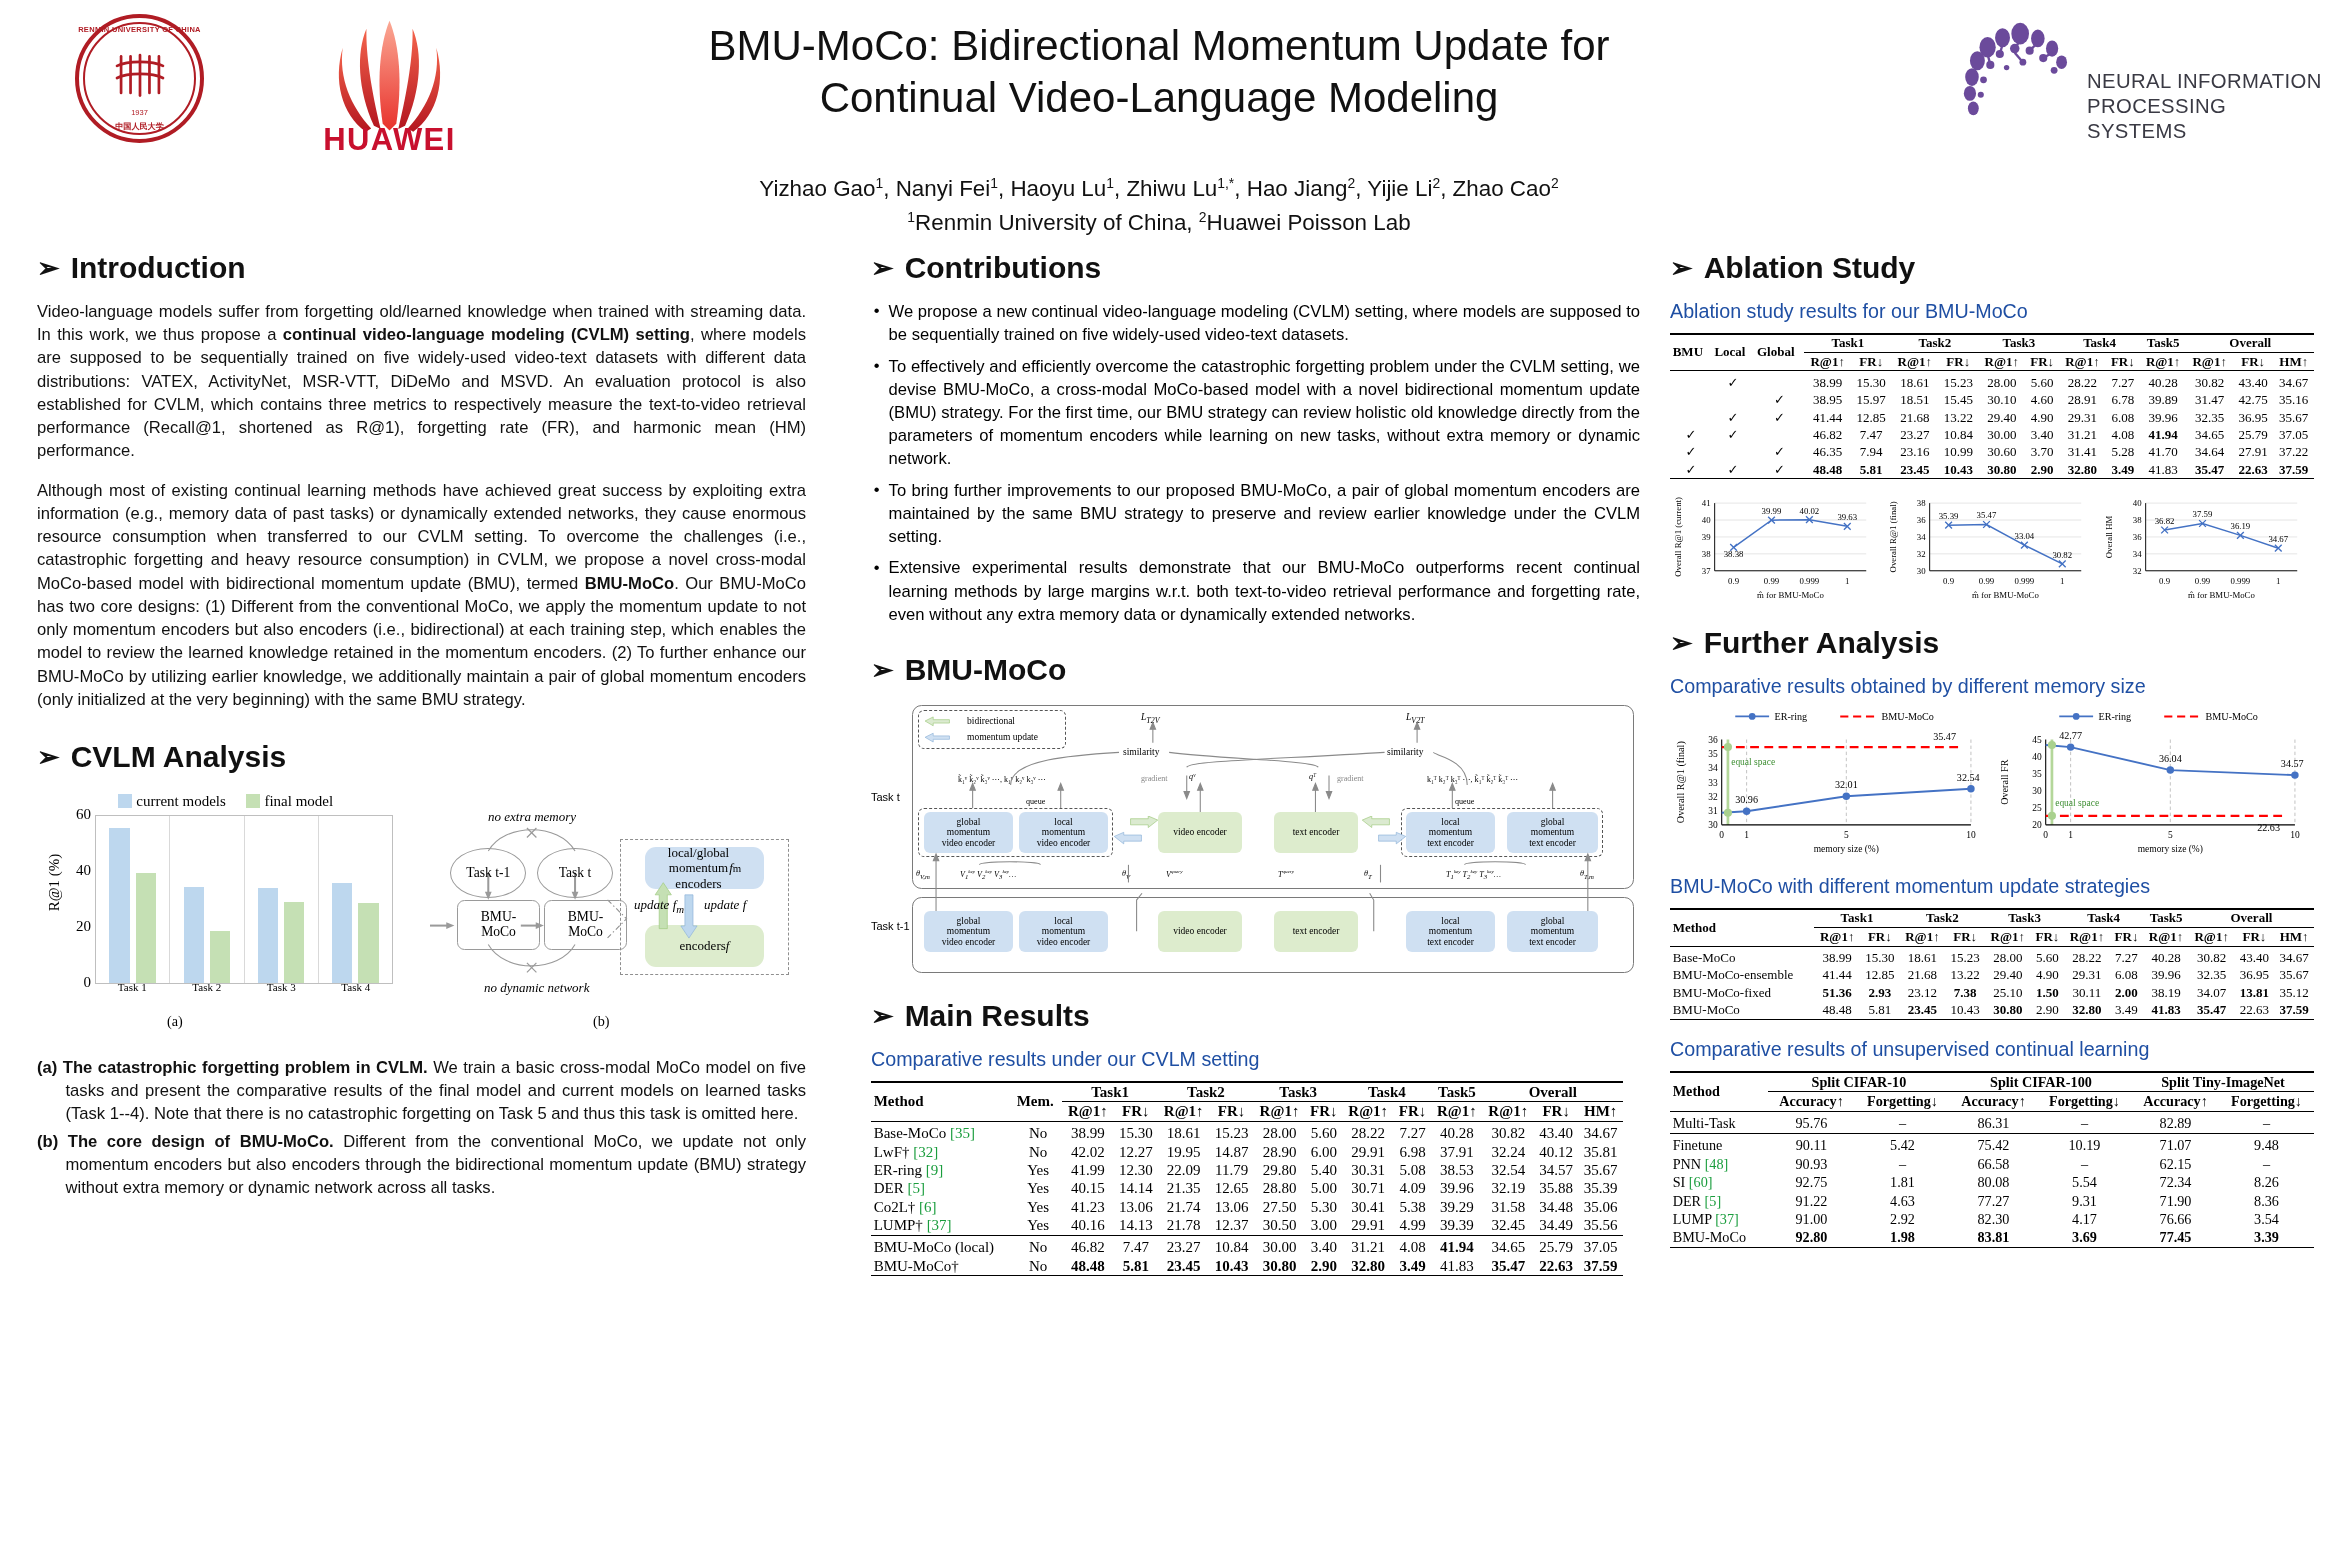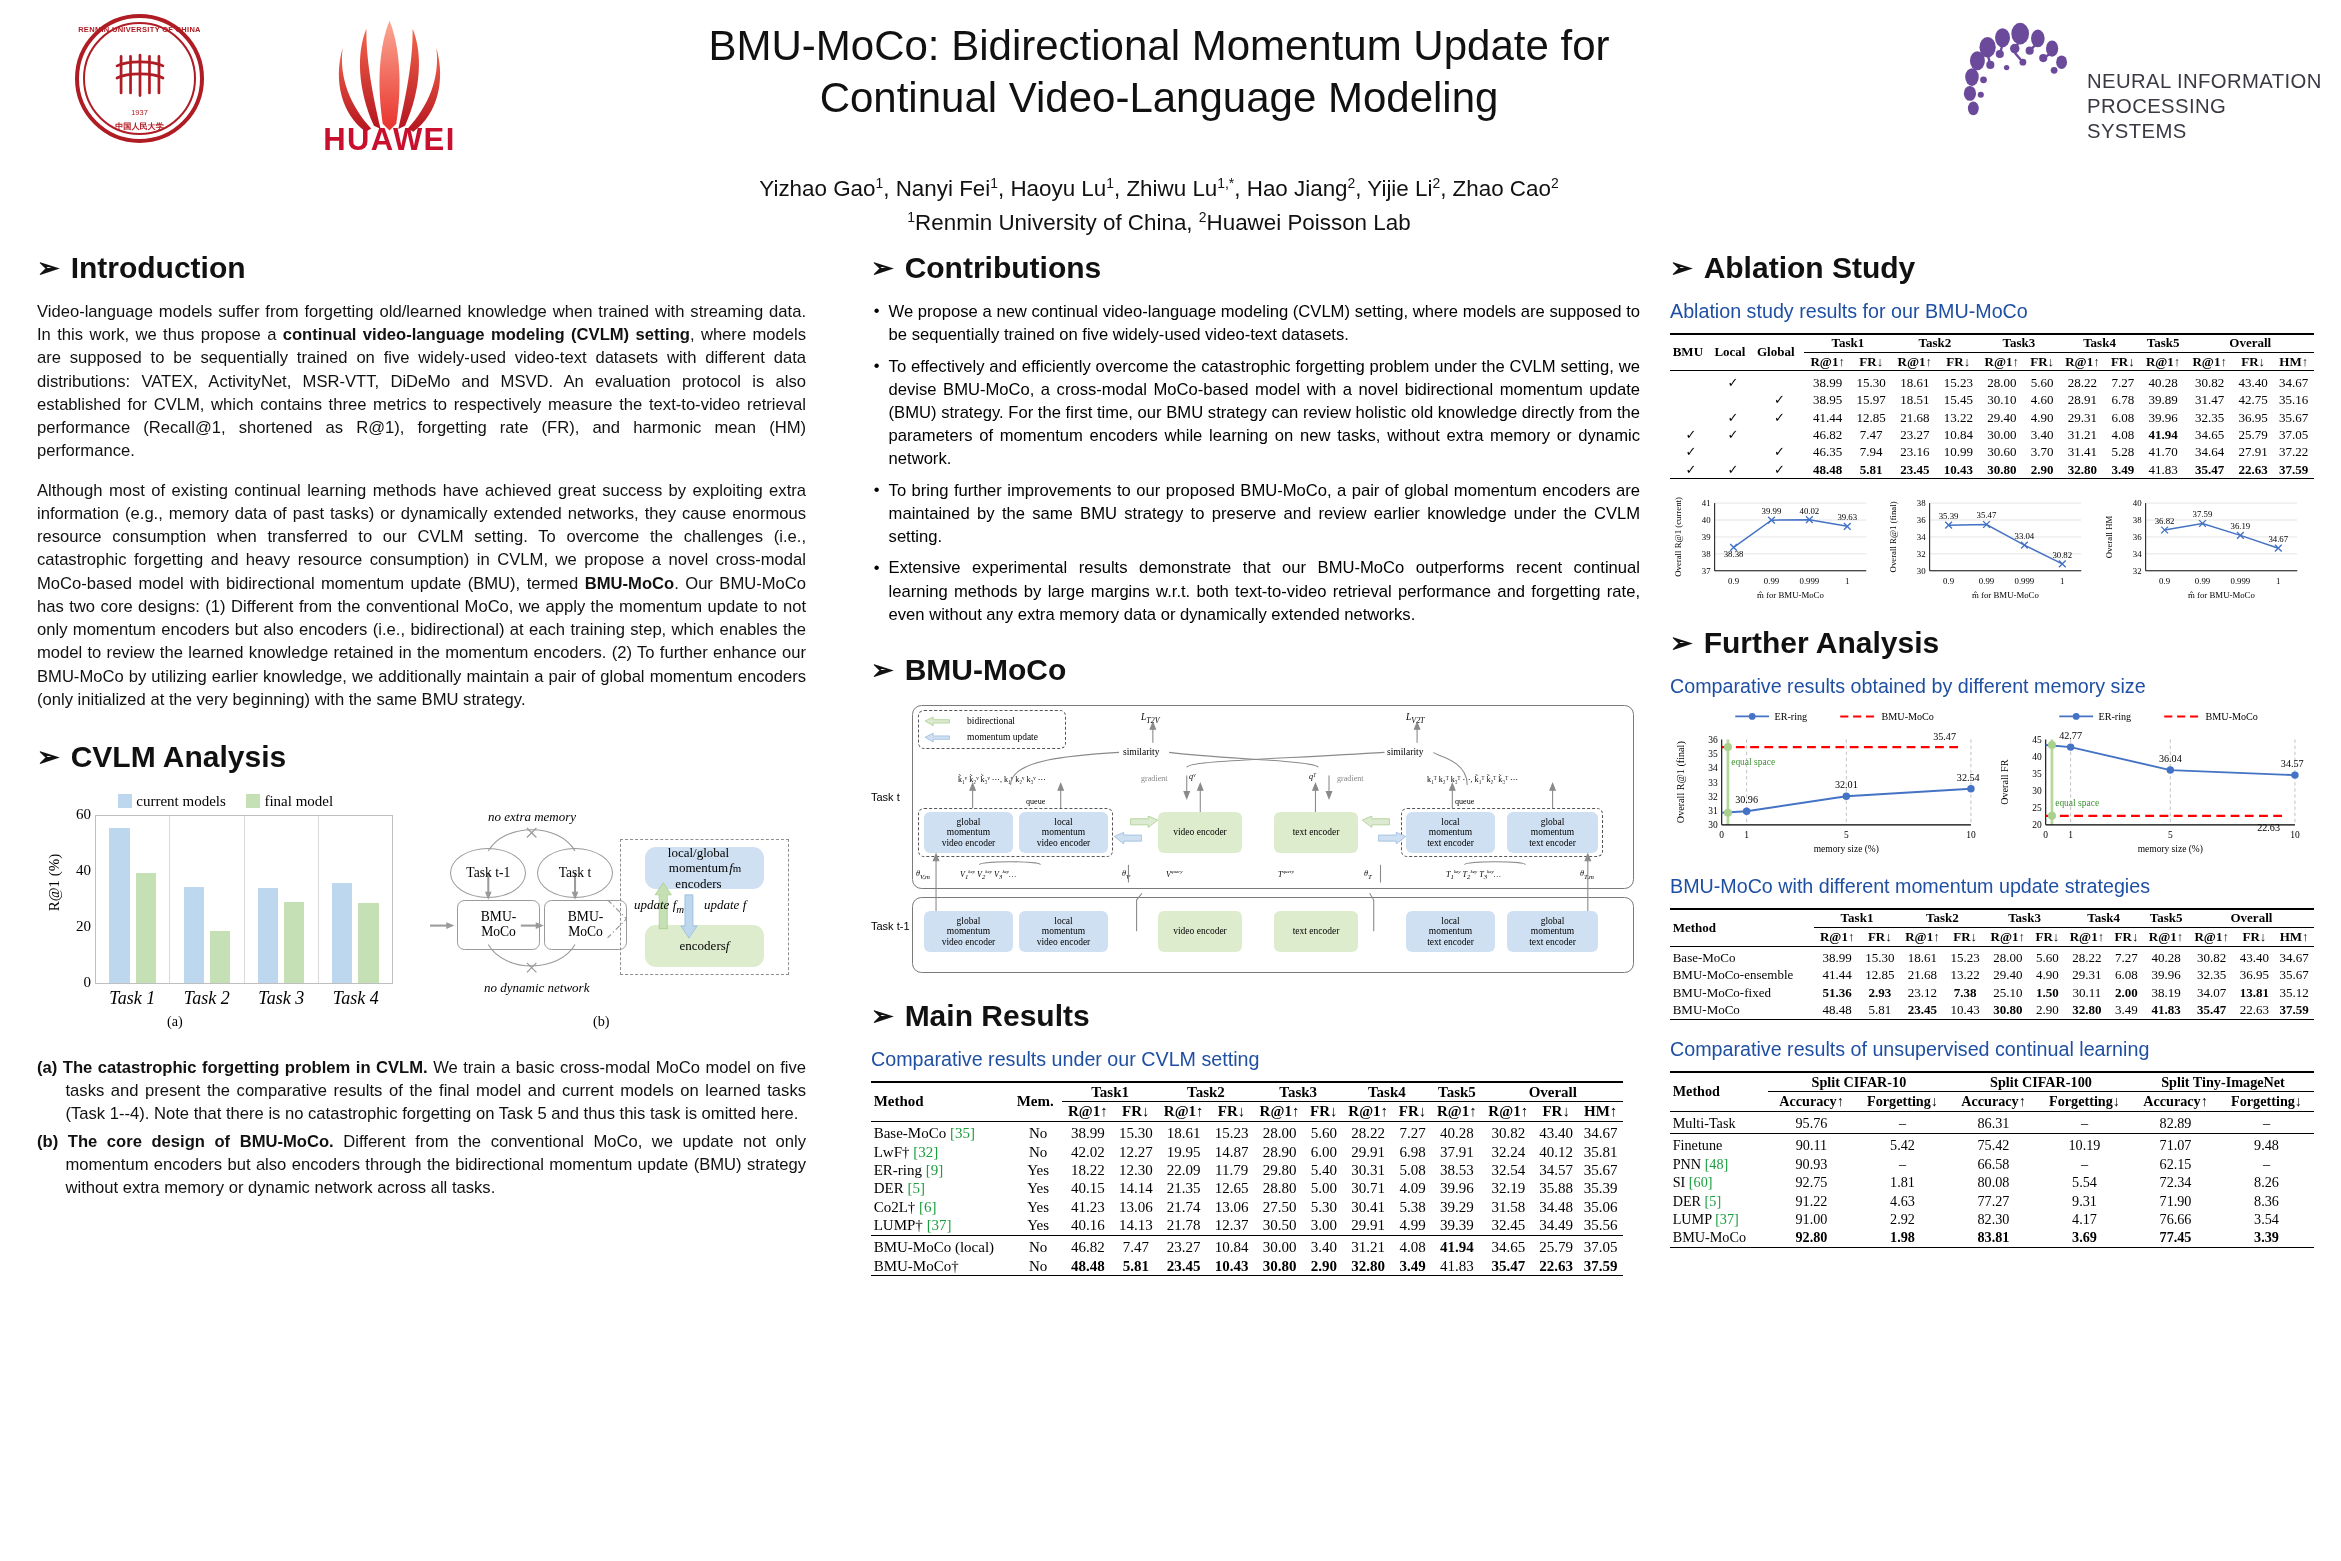--- a/index.html
+++ b/index.html
@@ -82,22 +82,22 @@
      display:flex; align-items:flex-end; justify-content:center; gap:6.1px; }
   .bc-group:last-child { border-right:none; }
   .bar { width:20.3px; }
   .bar.cur { background:#bdd7ee; }
   .bar.fin { background:#c5e0b4; }
   .bc-yaxis { position:absolute; left:19px; top:16.3px; width:35px; height:180px;
      font-family:"Liberation Serif",serif; font-size:15px; }
   .bc-ytick { position:absolute; right:0; text-align:right; }
   .bc-ylabel { position:absolute; left:-11px; top:81px; transform:rotate(-90deg);
      font-family:"Liberation Serif",serif; font-size:15px; transform-origin:center; }
-  .bc-xlabels { position:absolute; left:58px; top:195px; width:298px; display:flex;
-     font-family:"Liberation Serif",serif; font-size:18px;font-style:italic; }
+  .bc-xlabels { position:absolute; left:58px; top:188px; width:298px; display:flex;
+     font-family:"Liberation Serif",serif; font-size:11px; }
   .bc-xlabels span { flex:1; text-align:center; }
 
   
   .diagb { position:relative; width:366px; height:224px;
      font-family:"Liberation Serif", serif; }
   .ellipse { position:absolute; width:76px; height:50px; border:1.1px solid #9a9a9a;
      border-radius:50%; display:flex; align-items:center; justify-content:center;
      font-size:13.6px; }
   .rbox { position:absolute; width:83px; height:50px; border:1.1px solid #9a9a9a;
      border-radius:7.5px; display:flex; align-items:center; justify-content:center;
@@ -509,21 +509,21 @@
           <td class="">29.91</td>
           <td class="">6.98</td>
           <td class="">37.91</td>
           <td class="">32.24</td>
           <td class="">40.12</td>
           <td class="">35.81</td>
         </tr>
         <tr class="">
           <td class="mcell">ER-ring <span class="ref">[9]</span></td>
           <td>Yes</td>
-          <td class="">18.22</td>
+          <td class="">41.99</td>
           <td class="">12.30</td>
           <td class="">22.09</td>
           <td class="">11.79</td>
           <td class="">29.80</td>
           <td class="">5.40</td>
           <td class="">30.31</td>
           <td class="">5.08</td>
           <td class="">38.53</td>
           <td class="">32.54</td>
           <td class="">34.57</td>

